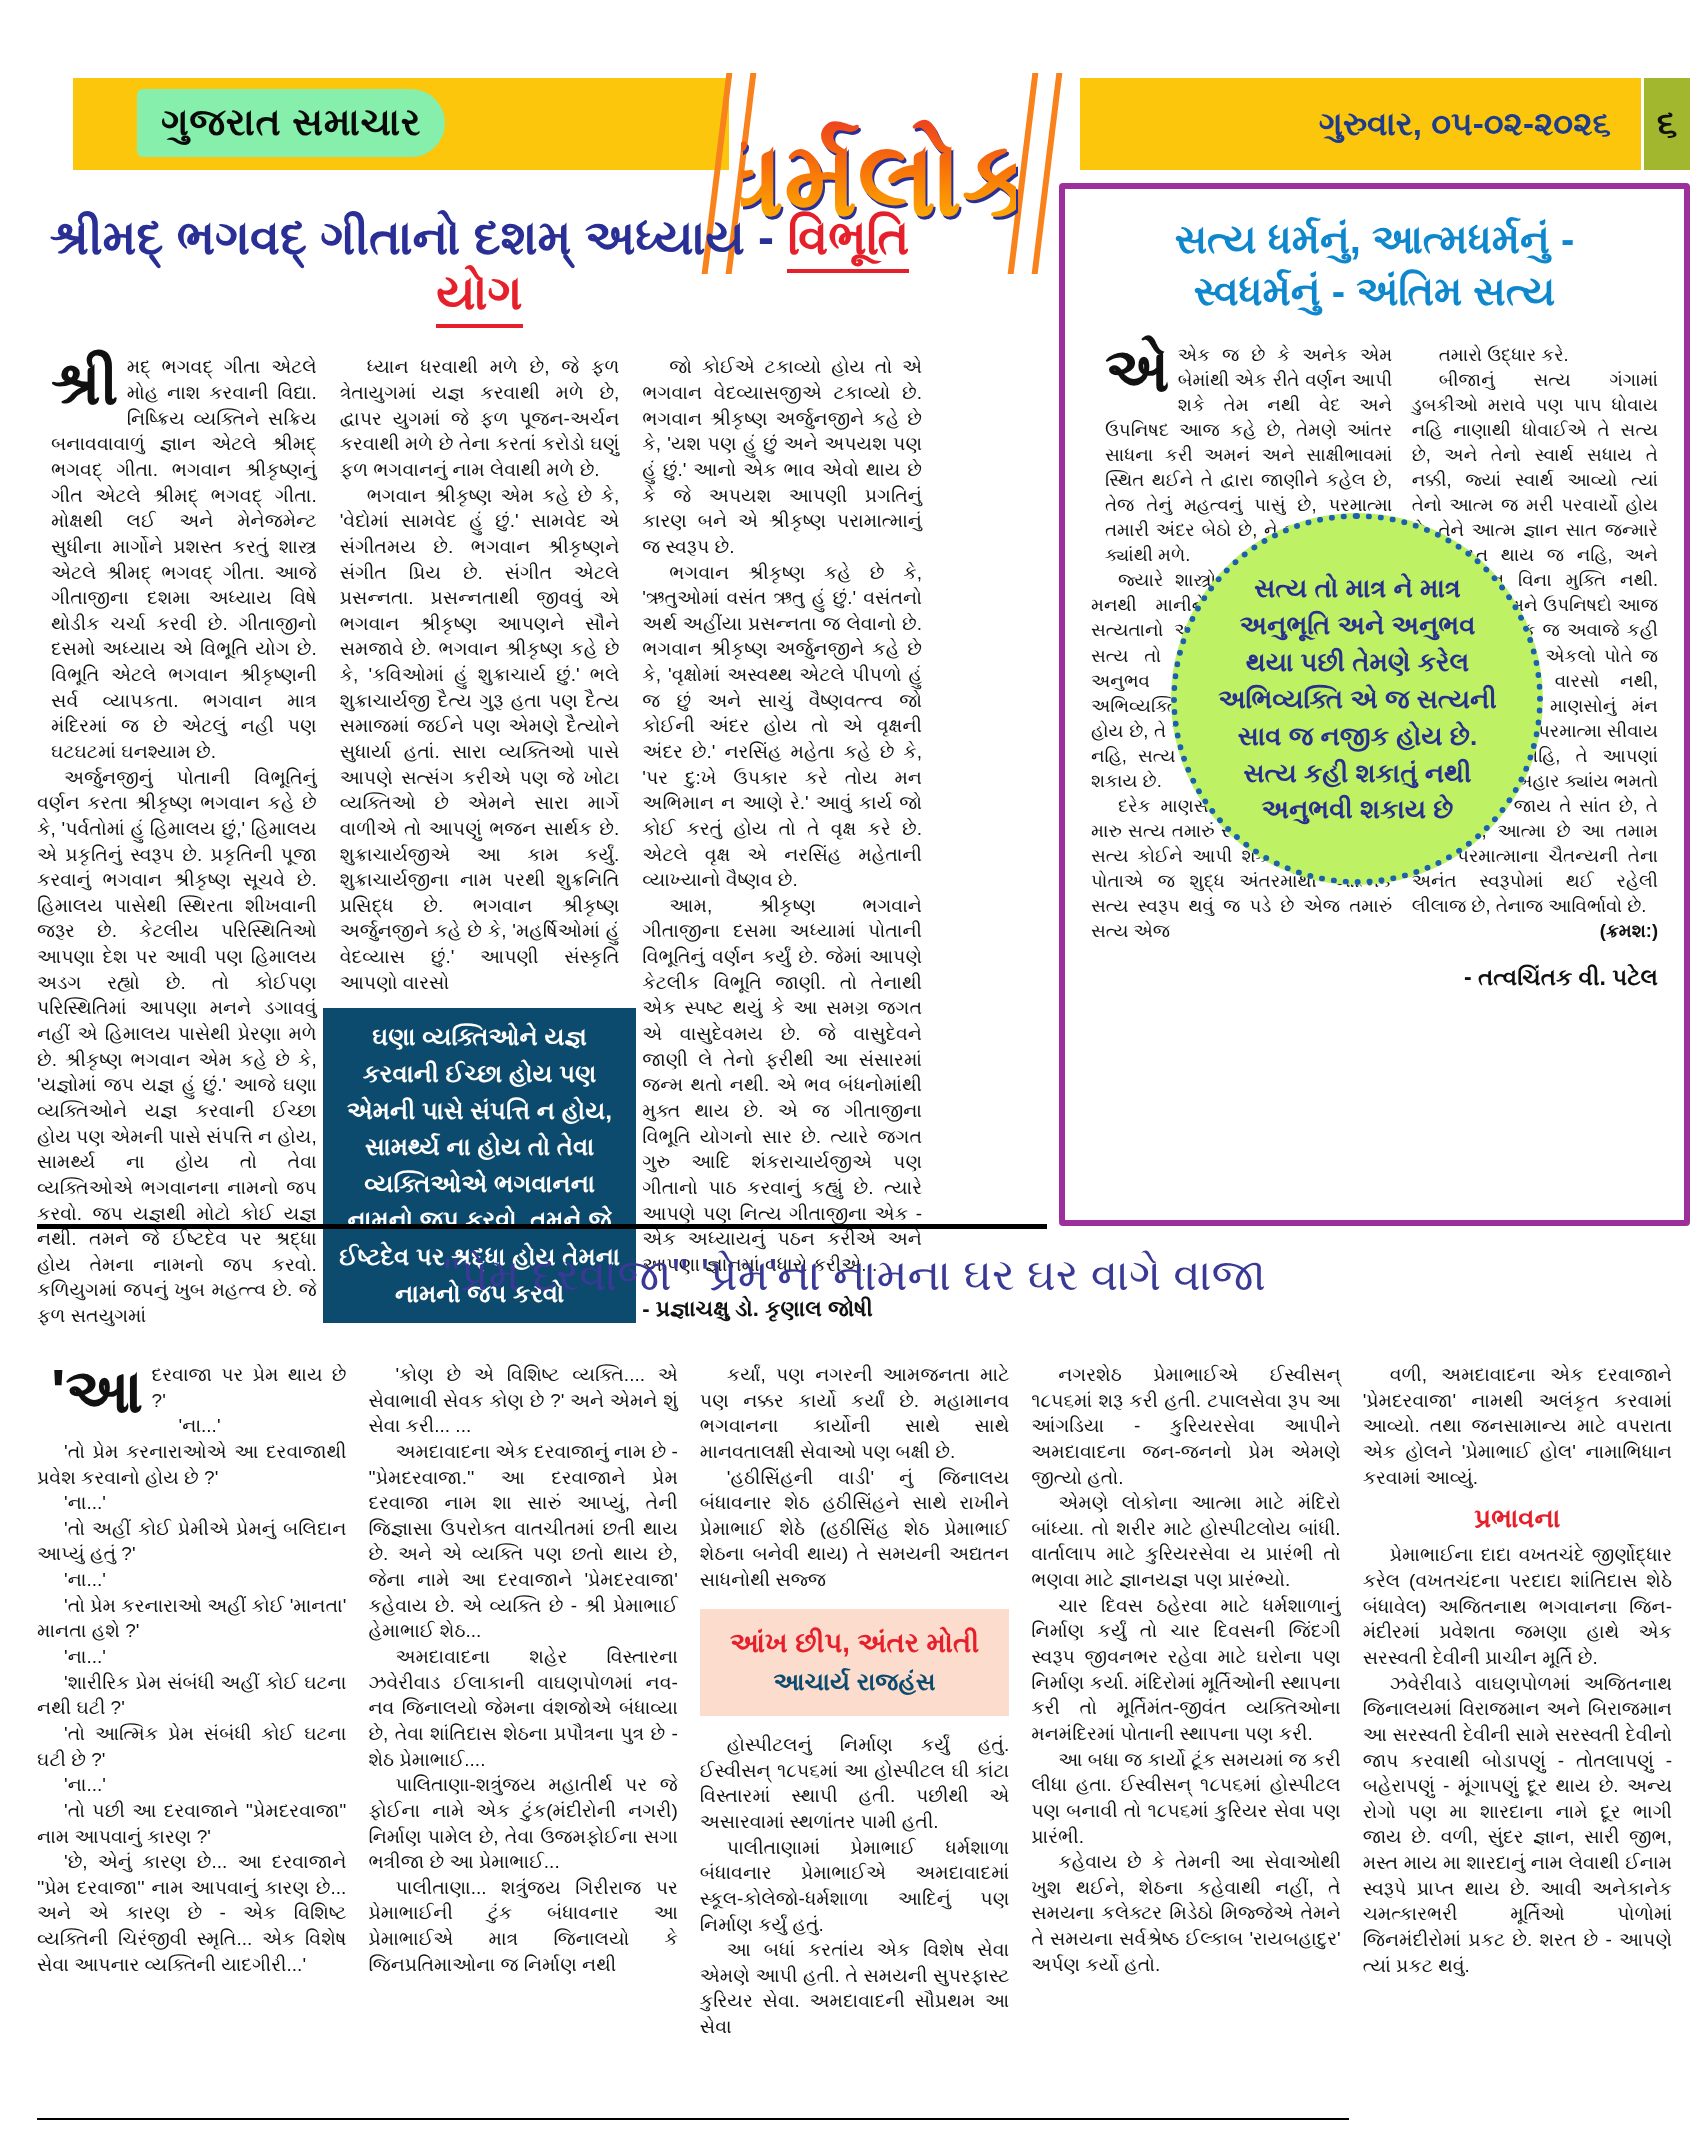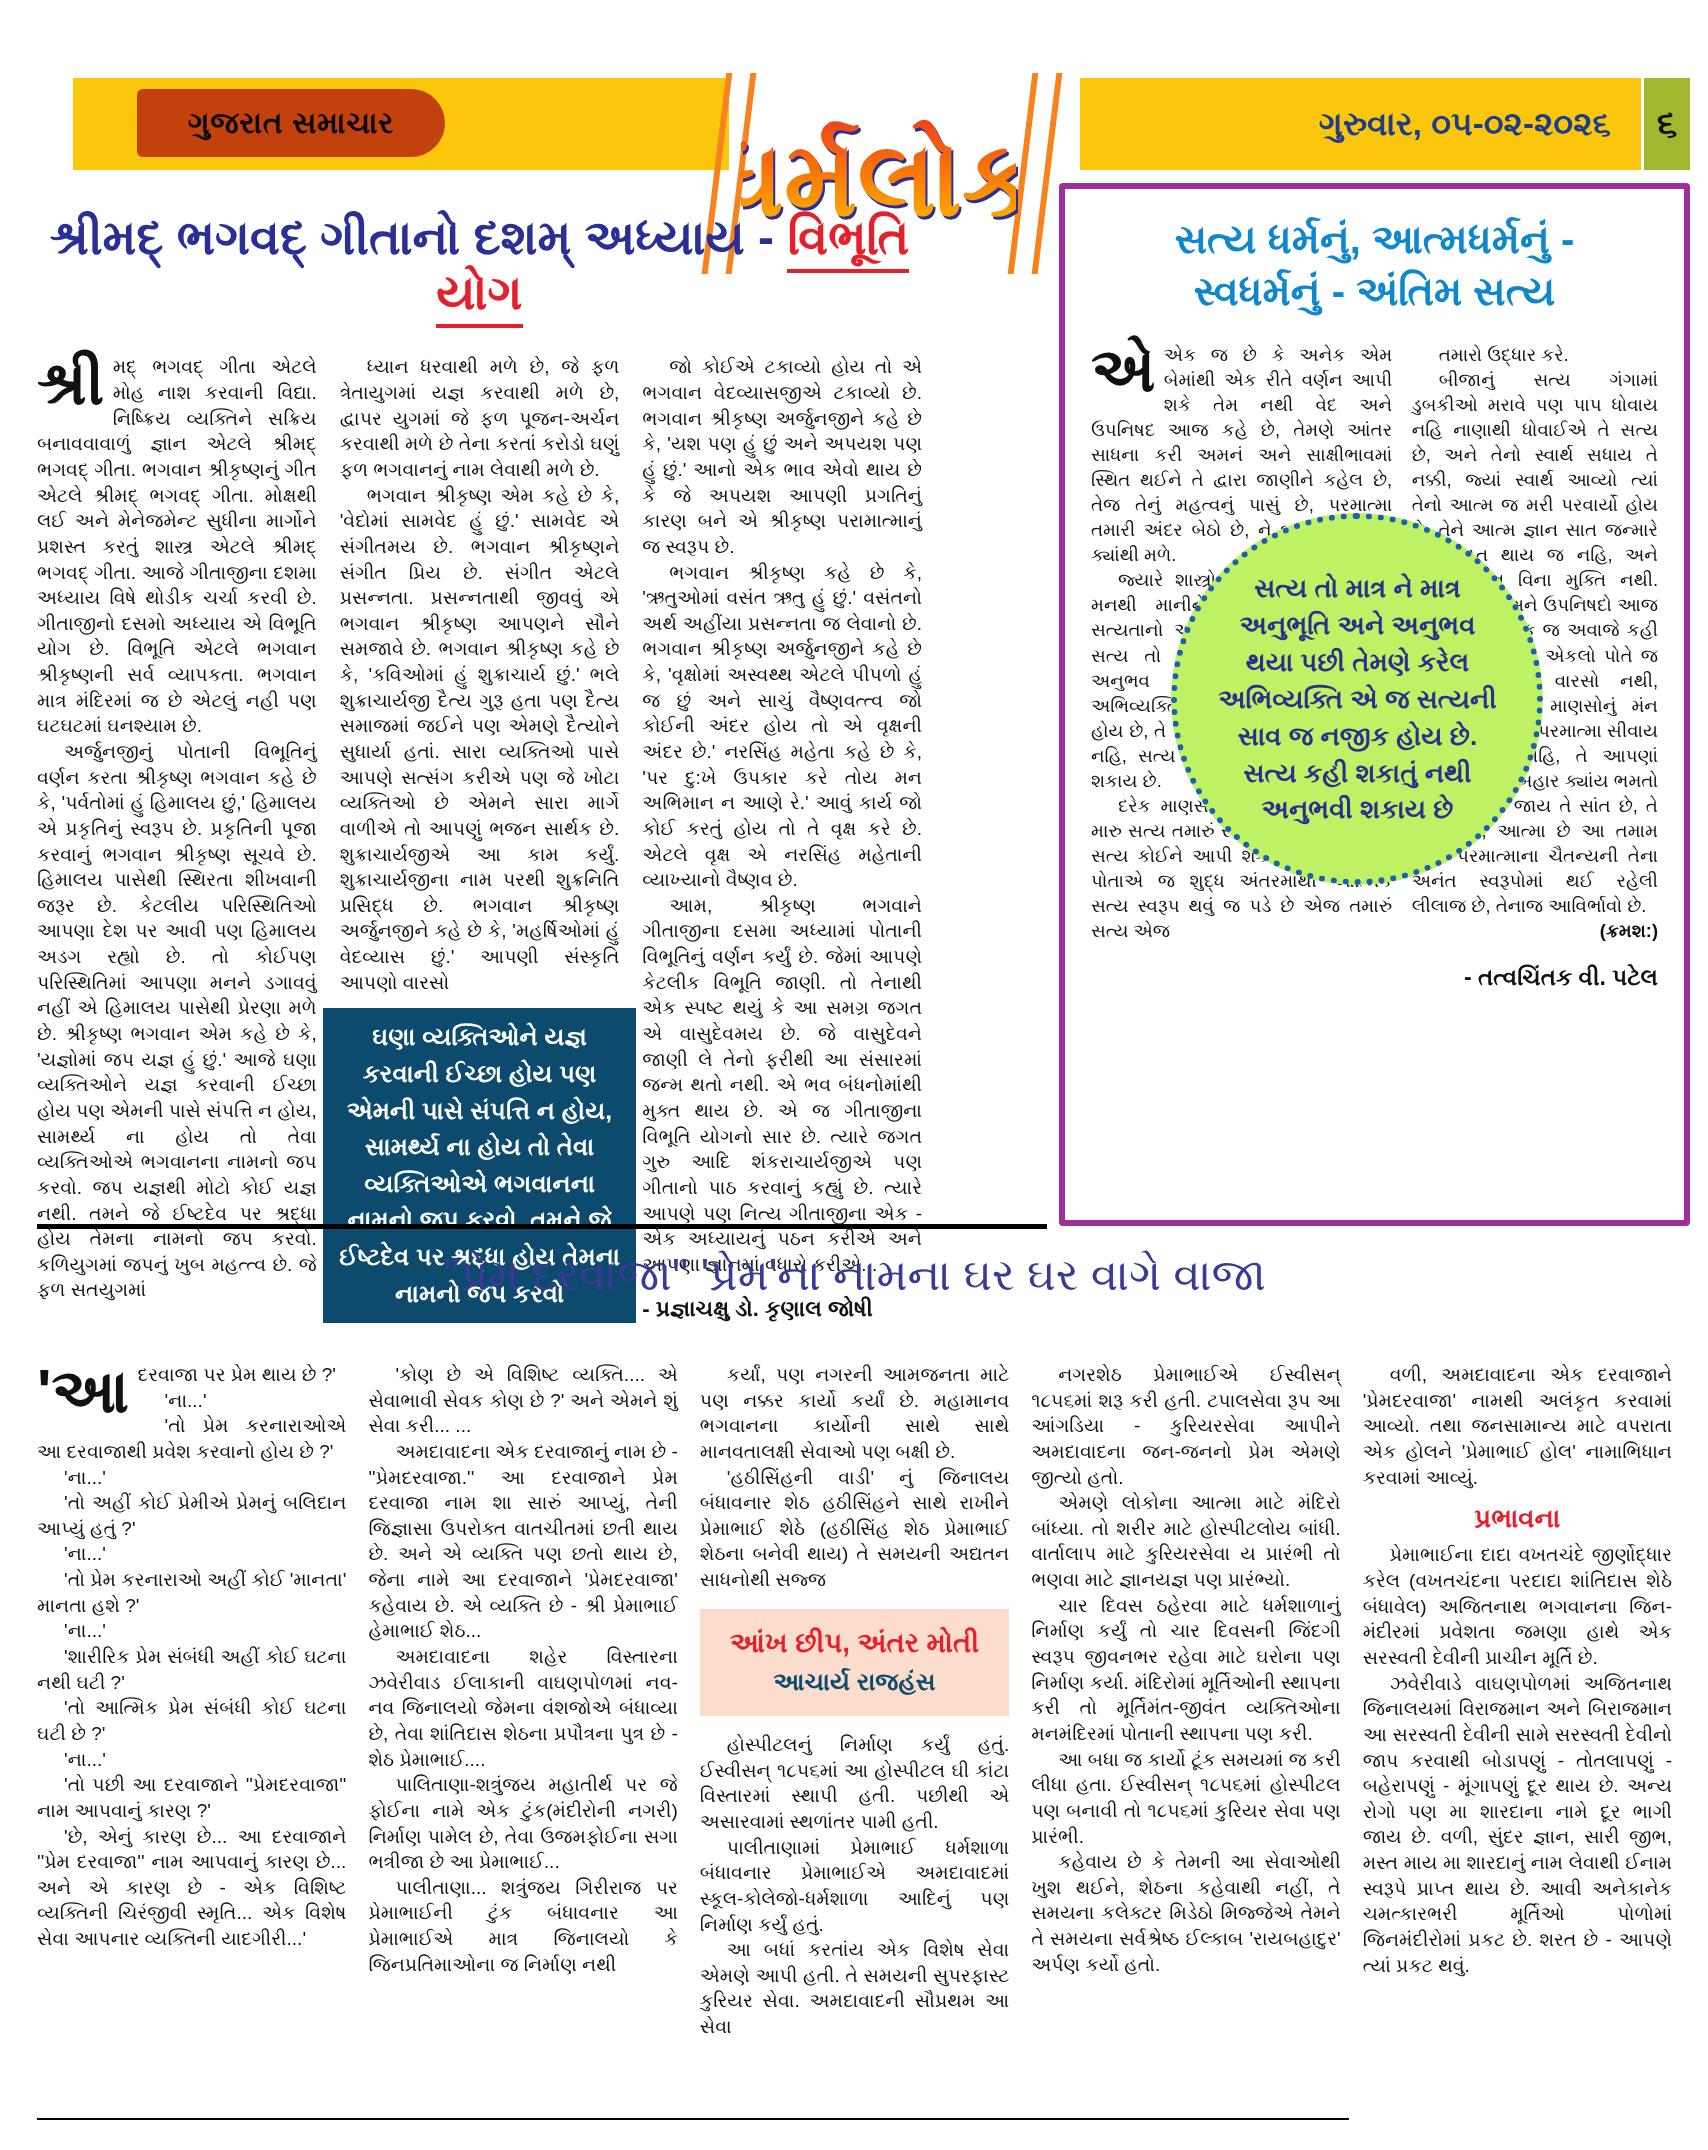--- a/index.html
+++ b/index.html
@@ -6,23 +6,23 @@
   body{
     width:1708px;height:2151px;position:relative;background:#ffffff;
     font-family:"Liberation Sans","DejaVu Sans",sans-serif;color:#111;
     overflow:hidden;
   }
   .abs{position:absolute;}
 
   
   .mast-bar-left{left:73px;top:78px;width:656px;height:92px;background:#fcc60d;}
   .paper-logo{
-    left:137px;top:89px;width:308px;height:68px;background:#c2410c;
+    left:137px;top:89px;width:308px;height:68px;background:#86efac;
     border-radius:7.3px 43px 43px 7.3px;display:flex;align-items:center;justify-content:center;
-    font-weight:bold;font-size:30px;color:#0a0a0a;letter-spacing:0.6px;
+    font-weight:bold;font-size:38px;color:#0a0a0a;letter-spacing:0.6px;
   }
   .orn{width:18.3px;height:201px;border-left:6.1px solid #f8821c;border-right:6.1px solid #f8821c;transform:skewX(-7deg);}
   .orn-l{left:714px;top:73px;}
   .orn-r{left:1020px;top:73px;}
   .section-logo{
     left:741px;top:67px;width:275px;height:226px;
     display:flex;align-items:center;justify-content:center;
     font-size:104px;font-weight:bold;
     background:linear-gradient(180deg,#e8232a 10%,#f97b07 48%,#ffd400 85%);
     -webkit-background-clip:text;background-clip:text;color:transparent;
@@ -39,21 +39,21 @@
     font-size:37px;font-weight:bold;color:#111;
   }
 
   
   .a1{left:37px;top:210px;width:885px;}
   .a1-headline{text-align:center;font-size:48px;font-weight:bold;color:#2a2f96;line-height:1.15;}
   .a1-headline .accent{color:#e6202a;border-bottom:4.3px solid #e6202a;padding-bottom:4.9px;}
   .cols{display:flex;gap:23px;margin-top:34px;}
   .col{flex:1 1 0;font-size:19px;line-height:1.35;text-align:justify;}
   .para{margin:0;text-indent:27px;}
-  .para.first{text-indent:0;}
+  .para.first{text-indent:0;margin-left:14px;}
   .dropcap{float:left;font-size:61px;line-height:.82;font-weight:bold;padding:3.7px 8.5px 0 0;}
   .pull-quote{
     background:#0c4a6e;color:#fff;font-weight:bold;font-size:24.4px;line-height:1.5;
     text-align:center;padding:11px 16px;margin-top:13px;width:112%;margin-left:-6%;box-sizing:border-box;
     text-indent:0;
   }
   .a1-byline{font-weight:bold;font-size:22px;margin-top:17px;text-indent:0;}
 
   
   .a2{

